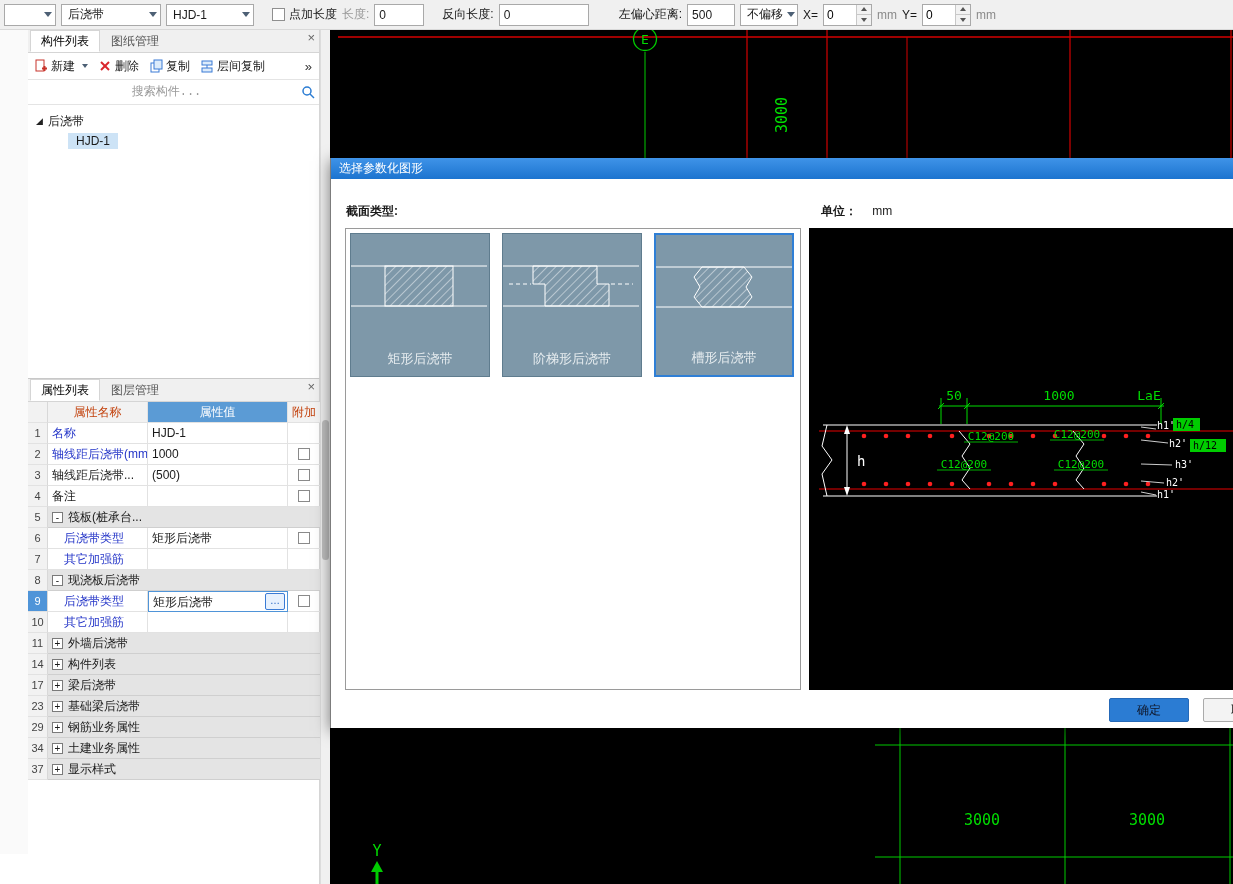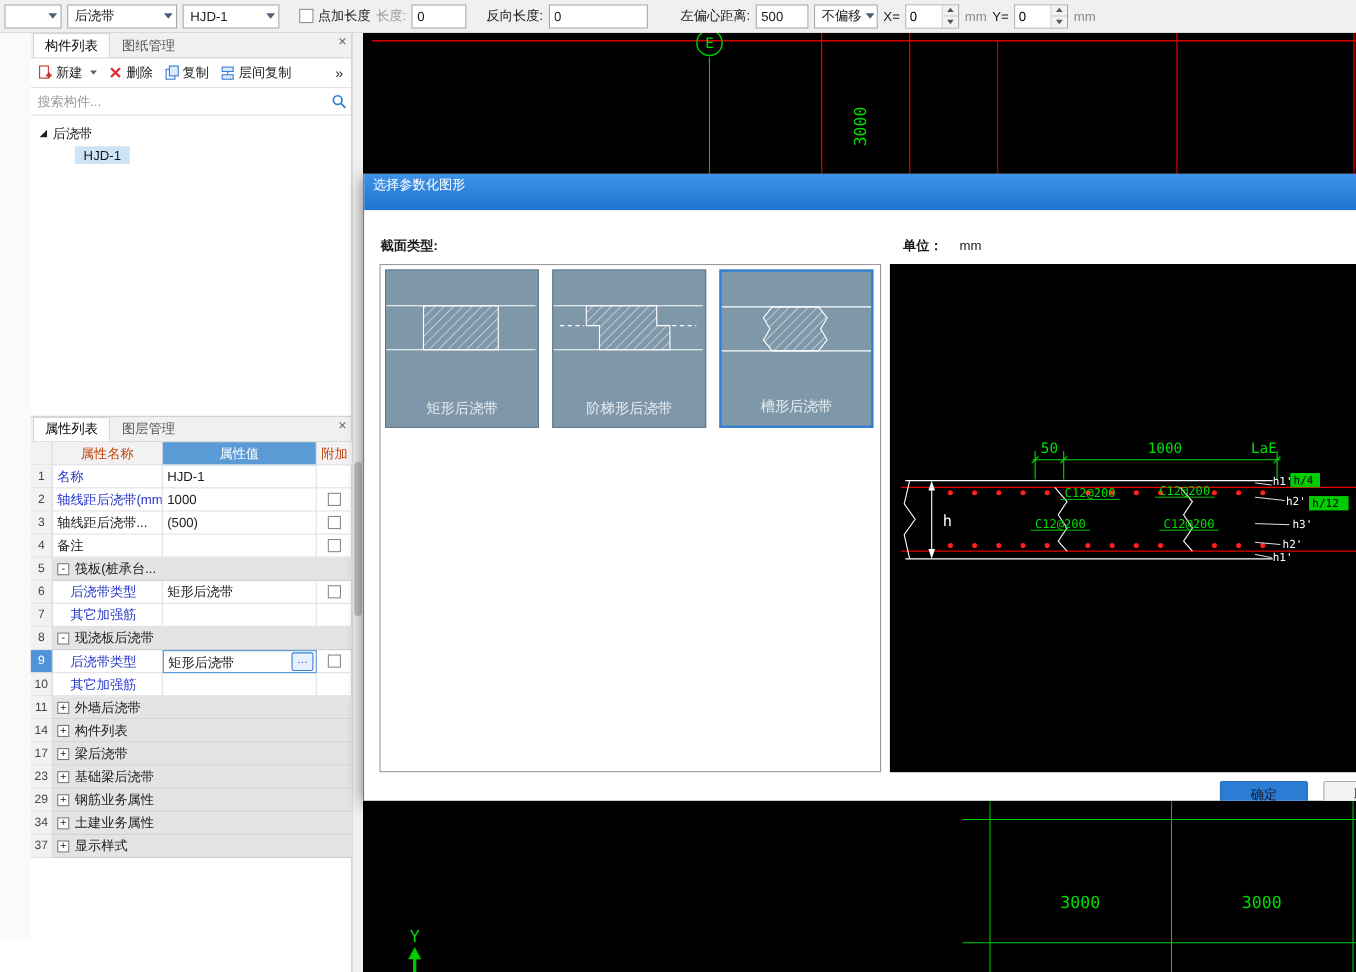--- a/index.html
+++ b/index.html
@@ -42,21 +42,21 @@
   .component-panel{top:30px;height:348px;}
   .property-panel{top:378px;height:506px;border-top:1px solid #c8c8c8;}
   .panel-close{position:absolute;top:1px;right:4px;color:#666;font-size:13px;line-height:13px;cursor:default;z-index:5;}
   .panel-tabs{height:22px;background:#f0f0f0;display:flex;border-bottom:1px solid #d5d5d5;padding-left:2px;}
   .ptab{padding:0 10px;line-height:21px;color:#555;border:1px solid transparent;box-sizing:border-box;}
   .ptab.active{background:#fff;border:1px solid #d5d5d5;border-bottom:1px solid #fff;color:#000;}
   .panel-toolbar{height:26px;display:flex;align-items:center;gap:4px;padding:0 3px;border-bottom:1px solid #e4e4e4;}
   .ptb-btn{display:flex;align-items:center;gap:3px;padding:2px 3px;}
   .overflow-btn{margin-left:auto;color:#333;padding-right:4px;font-size:13px;}
   .search-row{height:24px;display:flex;align-items:center;border-bottom:1px solid #e4e4e4;padding:0 4px;}
-  .search-row input{flex:1;border:none;outline:none;font-size:12px;font-family:Liberation Sans, sans-serif;color:#333;}
+  .search-row input{flex:1;border:none;outline:none;font-size:12px;font-family:Liberation Mono, monospace;color:#333;text-align:center;}
   .search-row input::placeholder{color:#9a9a9a;}
   .tree{padding-top:6px;}
   .tree-root{display:flex;align-items:center;gap:5px;padding-left:8px;height:20px;}
   .expander{font-size:9px;color:#222;}
   .tree-child{margin-left:40px;margin-top:2px;width:fit-content;padding:1px 8px;background:#cde3f6;}
 
   
   .phead,.prow{display:flex;height:21px;box-sizing:border-box;}
   .cnum{width:20px;flex:none;background:#f2f2f2;border-right:1px solid #d8d8d8;border-bottom:1px solid #e2e2e2;
         text-align:center;line-height:20px;color:#444;font-size:11px;box-sizing:border-box;}
@@ -89,21 +89,21 @@
   .cad-top{position:absolute;left:0;top:0;}
   .cad-bottom{position:absolute;left:0;bottom:0;}
   .gtxt{fill:#00dd00;font-size:13px;}
   .gtxt-s{fill:#00dd00;font-size:11px;}
   .gtxt-l{fill:#00dd00;font-size:15px;}
   svg text{font-family:"DejaVu Sans Mono","Liberation Mono",monospace;}
 
   
   .dialog{position:absolute;left:0;top:128px;width:903px;height:570px;background:#fff;overflow:hidden;
           box-shadow:0 3px 14px rgba(0,0,0,.5);border-left:1px solid #7c7c7c;}
-  .dialog-title{height:33px;background:linear-gradient(#3f93e8,#1c74cf);color:#fff;line-height:21px;
+  .dialog-title{height:21px;background:linear-gradient(#3f93e8,#1c74cf);color:#fff;line-height:21px;
                 padding-left:8px;font-size:12px;}
   .dialog-body{position:relative;height:549px;}
   .section-label{position:absolute;left:15px;top:24px;font-weight:bold;}
   .unit-row{position:absolute;left:490px;top:24px;}
   .unit-row b{margin-right:12px;}
   .cards-region{position:absolute;left:14px;top:49px;width:456px;height:462px;border:1px solid #9a9a9a;box-sizing:border-box;}
   .card{position:absolute;top:4px;width:140px;height:144px;background:#7e98a9;border:1px solid #5f7c8e;box-sizing:border-box;}
   .card.selected{border:2px solid #2f7fd6;}
   .card-label{position:absolute;left:0;right:0;bottom:8px;text-align:center;color:#e6ecef;font-size:13px;}
   .preview-box{position:absolute;left:478px;top:49px;width:488px;height:462px;background:#000;}

